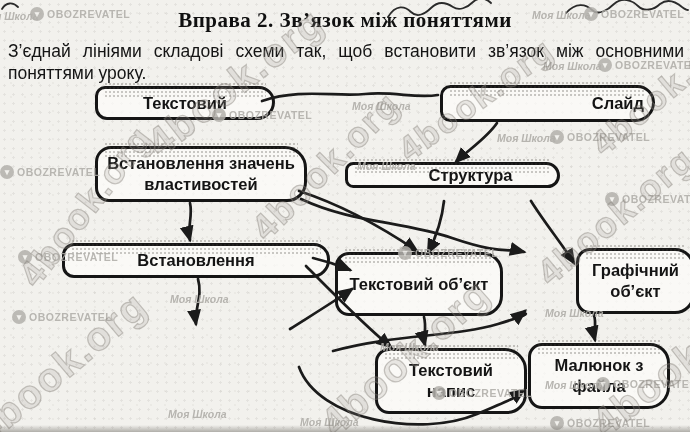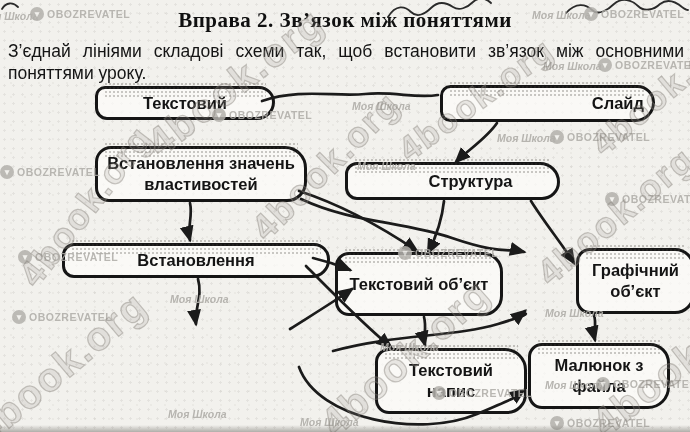--- a/index.html
+++ b/index.html
@@ -66,21 +66,21 @@
 
   <div class="cbox" style="left:95px;top:86px;width:180px;height:34px;border-radius:10px 16px 18px 12px;">
       <span>Текстовий</span>
     </div>
   <div class="cbox" style="left:440px;top:85px;width:215px;height:37px;border-radius:12px 20px 22px 12px;justify-content:flex-end;">
       <span>Слайд</span>
     </div>
   <div class="cbox" style="left:95px;top:146px;width:212px;height:56px;border-radius:16px 22px 20px 14px;">
       <span>Встановлення значень властивостей</span>
     </div>
-  <div class="cbox" style="left:345px;top:162px;width:215px;height:38px;border-radius:12px 20px 18px 12px;padding-left:44px;">
+  <div class="cbox" style="left:345px;top:162px;width:215px;height:26px;border-radius:12px 20px 18px 12px;padding-left:44px;">
       <span>Структура</span>
     </div>
   <div class="cbox" style="left:62px;top:243px;width:268px;height:35px;border-radius:12px 16px 18px 12px;">
       <span>Встановлення</span>
     </div>
   <div class="cbox" style="left:335px;top:252px;width:168px;height:64px;border-radius:14px 20px 20px 14px;">
       <span>Текстовий об’єкт</span>
     </div>
   <div class="cbox" style="left:528px;top:248px;width:119px;height:66px;border-radius:14px 20px 20px 14px;margin-left:48px;">
       <span>Графічний об’єкт</span>

